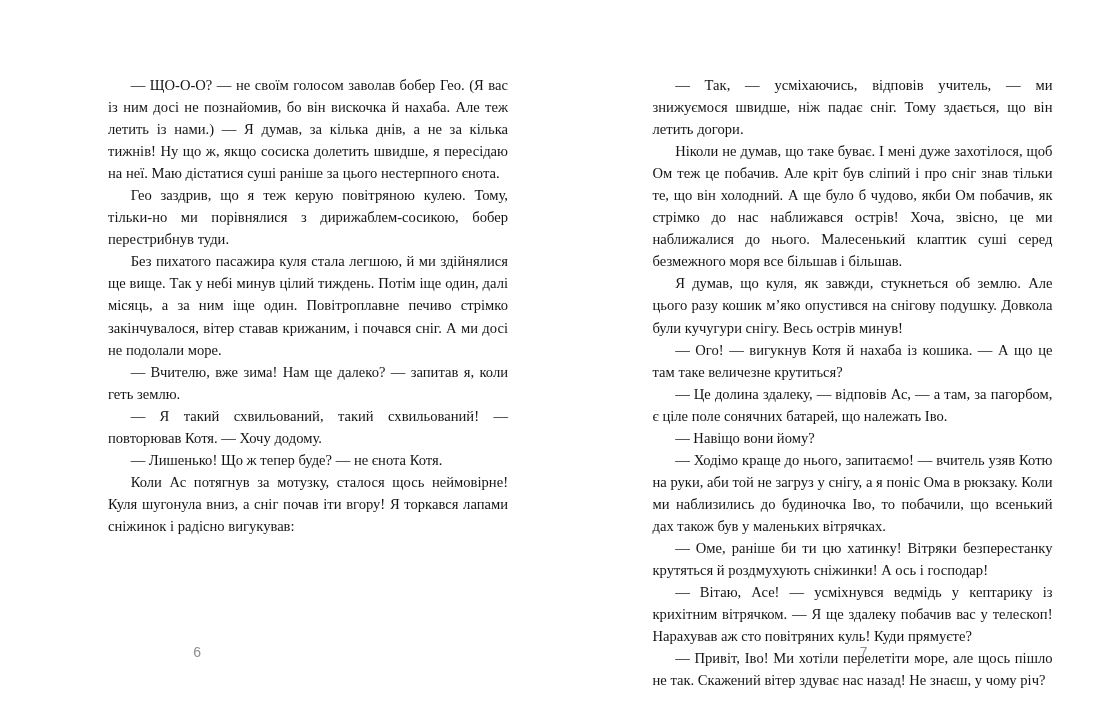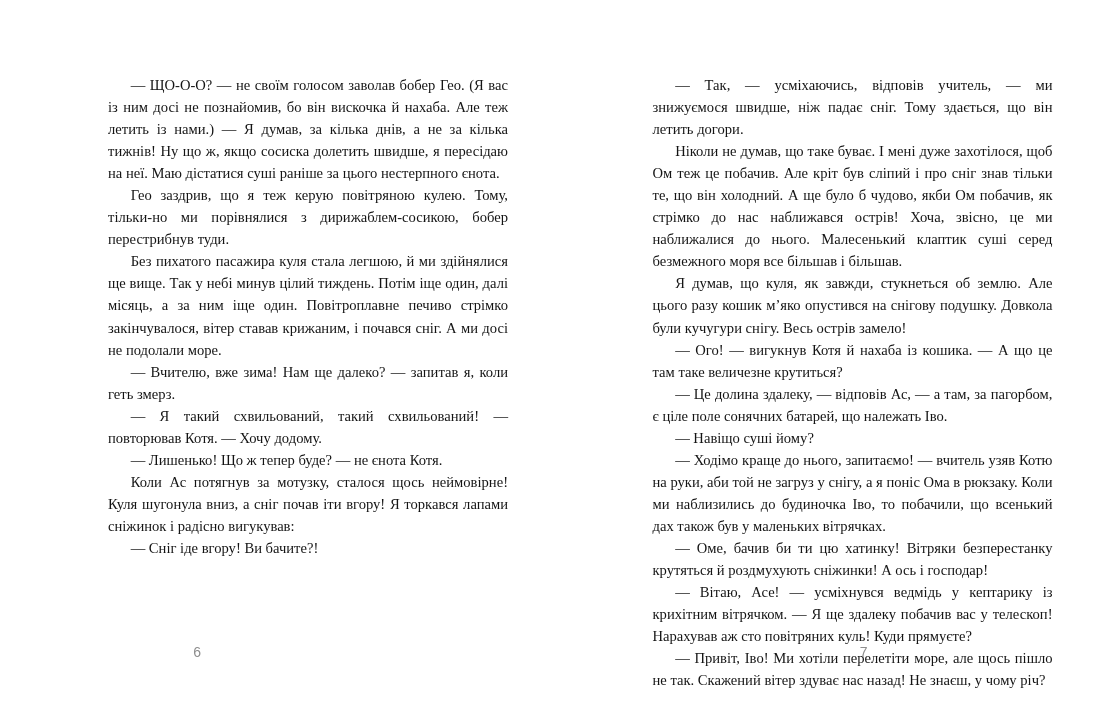--- a/index.html
+++ b/index.html
@@ -72,38 +72,37 @@
 </head>
 <body>
 
 <div class="spread">
 
   <div class="page page-left">
     <div class="textblock">
       <p class="para">— ЩО-О-О? — не своїм голосом заволав бобер Гео. (Я вас із ним досі не познайомив, бо він вискочка й нахаба. Але теж летить із нами.) — Я думав, за кілька днів, а не за кілька тижнів! Ну що ж, якщо сосиска долетить швидше, я пересідаю на неї. Маю дістатися суші раніше за цього нестерпного єнота.</p>
       <p class="para">Гео заздрив, що я теж керую повітряною кулею. Тому, тільки-но ми порівнялися з дирижаблем-сосикою, бобер перестрибнув туди.</p>
       <p class="para">Без пихатого пасажира куля стала легшою, й ми здійнялися ще вище. Так у небі минув цілий тиждень. Потім іще один, далі місяць, а за ним іще один. Повітроплавне печиво стрімко закінчувалося, вітер ставав крижаним, і почався сніг. А ми досі не подолали море.</p>
-      <p class="para">— Вчителю, вже зима! Нам ще далеко? — запитав я, коли геть змерз.</p>
+      <p class="para">— Вчителю, вже зима! Нам ще далеко? — запитав я, коли геть землю.</p>
       <p class="para">— Я такий схвильований, такий схвильований! — повторював Котя. — Хочу додому.</p>
       <p class="para">— Лишенько! Що ж тепер буде? — не єнота Котя.</p>
       <p class="para">Коли Ас потягнув за мотузку, сталося щось неймовірне! Куля шугонула вниз, а сніг почав іти вгору! Я торкався лапами сніжинок і радісно вигукував:</p>
-      <p class="para">— Сніг іде вгору! Ви бачите?!</p>
     </div>
     <div class="pagenum">6</div>
   </div>
 
   <div class="page page-right">
     <div class="textblock">
       <p class="para">— Так, — усміхаючись, відповів учитель, — ми знижуємося швидше, ніж падає сніг. Тому здається, що він летить догори.</p>
       <p class="para">Ніколи не думав, що таке буває. І мені дуже захотілося, щоб Ом теж це побачив. Але кріт був сліпий і про сніг знав тільки те, що він холодний. А ще було б чудово, якби Ом побачив, як стрімко до нас наближався острів! Хоча, звісно, це ми наближалися до нього. Малесенький клаптик суші серед безмежного моря все більшав і більшав.</p>
-      <p class="para">Я думав, що куля, як завжди, стукнеться об землю. Але цього разу кошик м’яко опустився на снігову подушку. Довкола були кучугури снігу. Весь острів замело!</p>
+      <p class="para">Я думав, що куля, як завжди, стукнеться об землю. Але цього разу кошик м’яко опустився на снігову подушку. Довкола були кучугури снігу. Весь острів минув!</p>
       <p class="para">— Ого! — вигукнув Котя й нахаба із кошика. — А що це там таке величезне крутиться?</p>
       <p class="para">— Це долина здалеку, — відповів Ас, — а там, за пагорбом, є ціле поле сонячних батарей, що належать Іво.</p>
-      <p class="para">— Навіщо суші йому?</p>
+      <p class="para">— Навіщо вони йому?</p>
       <p class="para">— Ходімо краще до нього, запитаємо! — вчитель узяв Котю на руки, аби той не загруз у снігу, а я поніс Ома в рюкзаку. Коли ми наблизились до будиночка Іво, то побачили, що всенький дах також був у маленьких вітрячках.</p>
-      <p class="para">— Оме, бачив би ти цю хатинку! Вітряки безперестанку крутяться й роздмухують сніжинки! А ось і господар!</p>
+      <p class="para">— Оме, раніше би ти цю хатинку! Вітряки безперестанку крутяться й роздмухують сніжинки! А ось і господар!</p>
       <p class="para">— Вітаю, Асе! — усміхнувся ведмідь у кептарику із крихітним вітрячком. — Я ще здалеку побачив вас у телескоп! Нарахував аж сто повітряних куль! Куди прямуєте?</p>
       <p class="para">— Привіт, Іво! Ми хотіли перелетіти море, але щось пішло не так. Скажений вітер здуває нас назад! Не знаєш, у чому річ?</p>
     </div>
     <div class="pagenum">7</div>
   </div>
 
 </div>
 
 </body></html>

